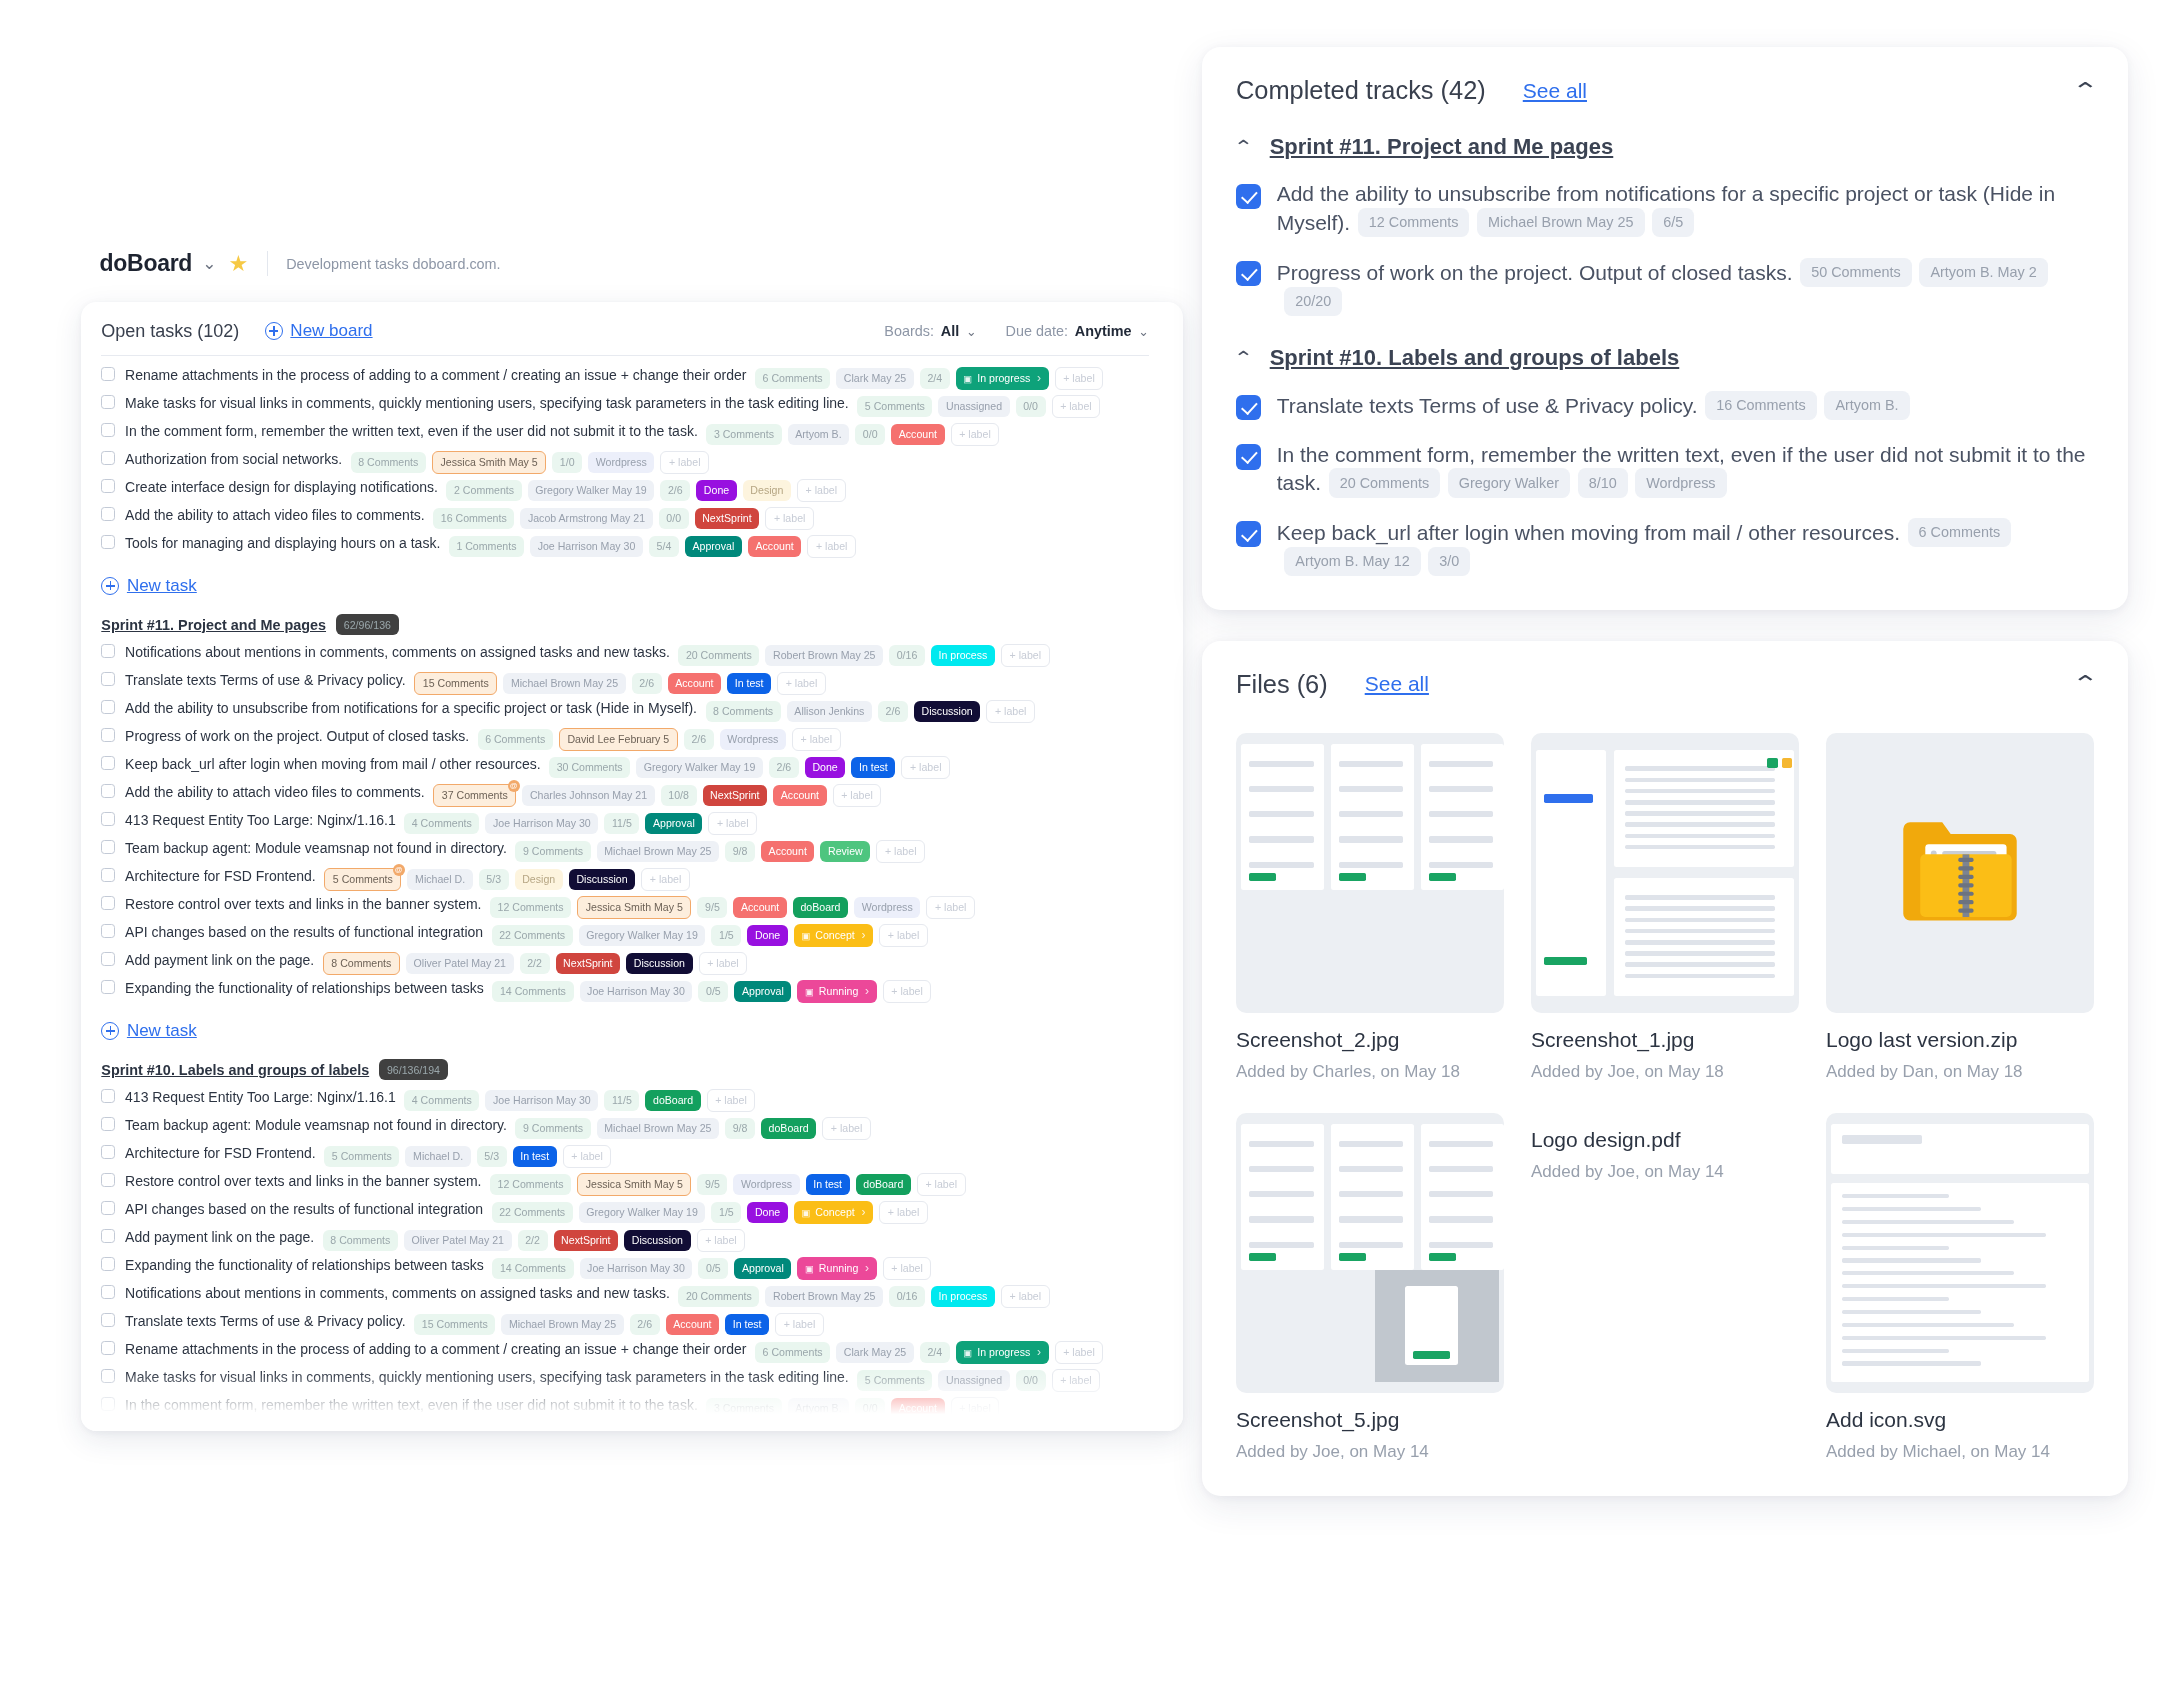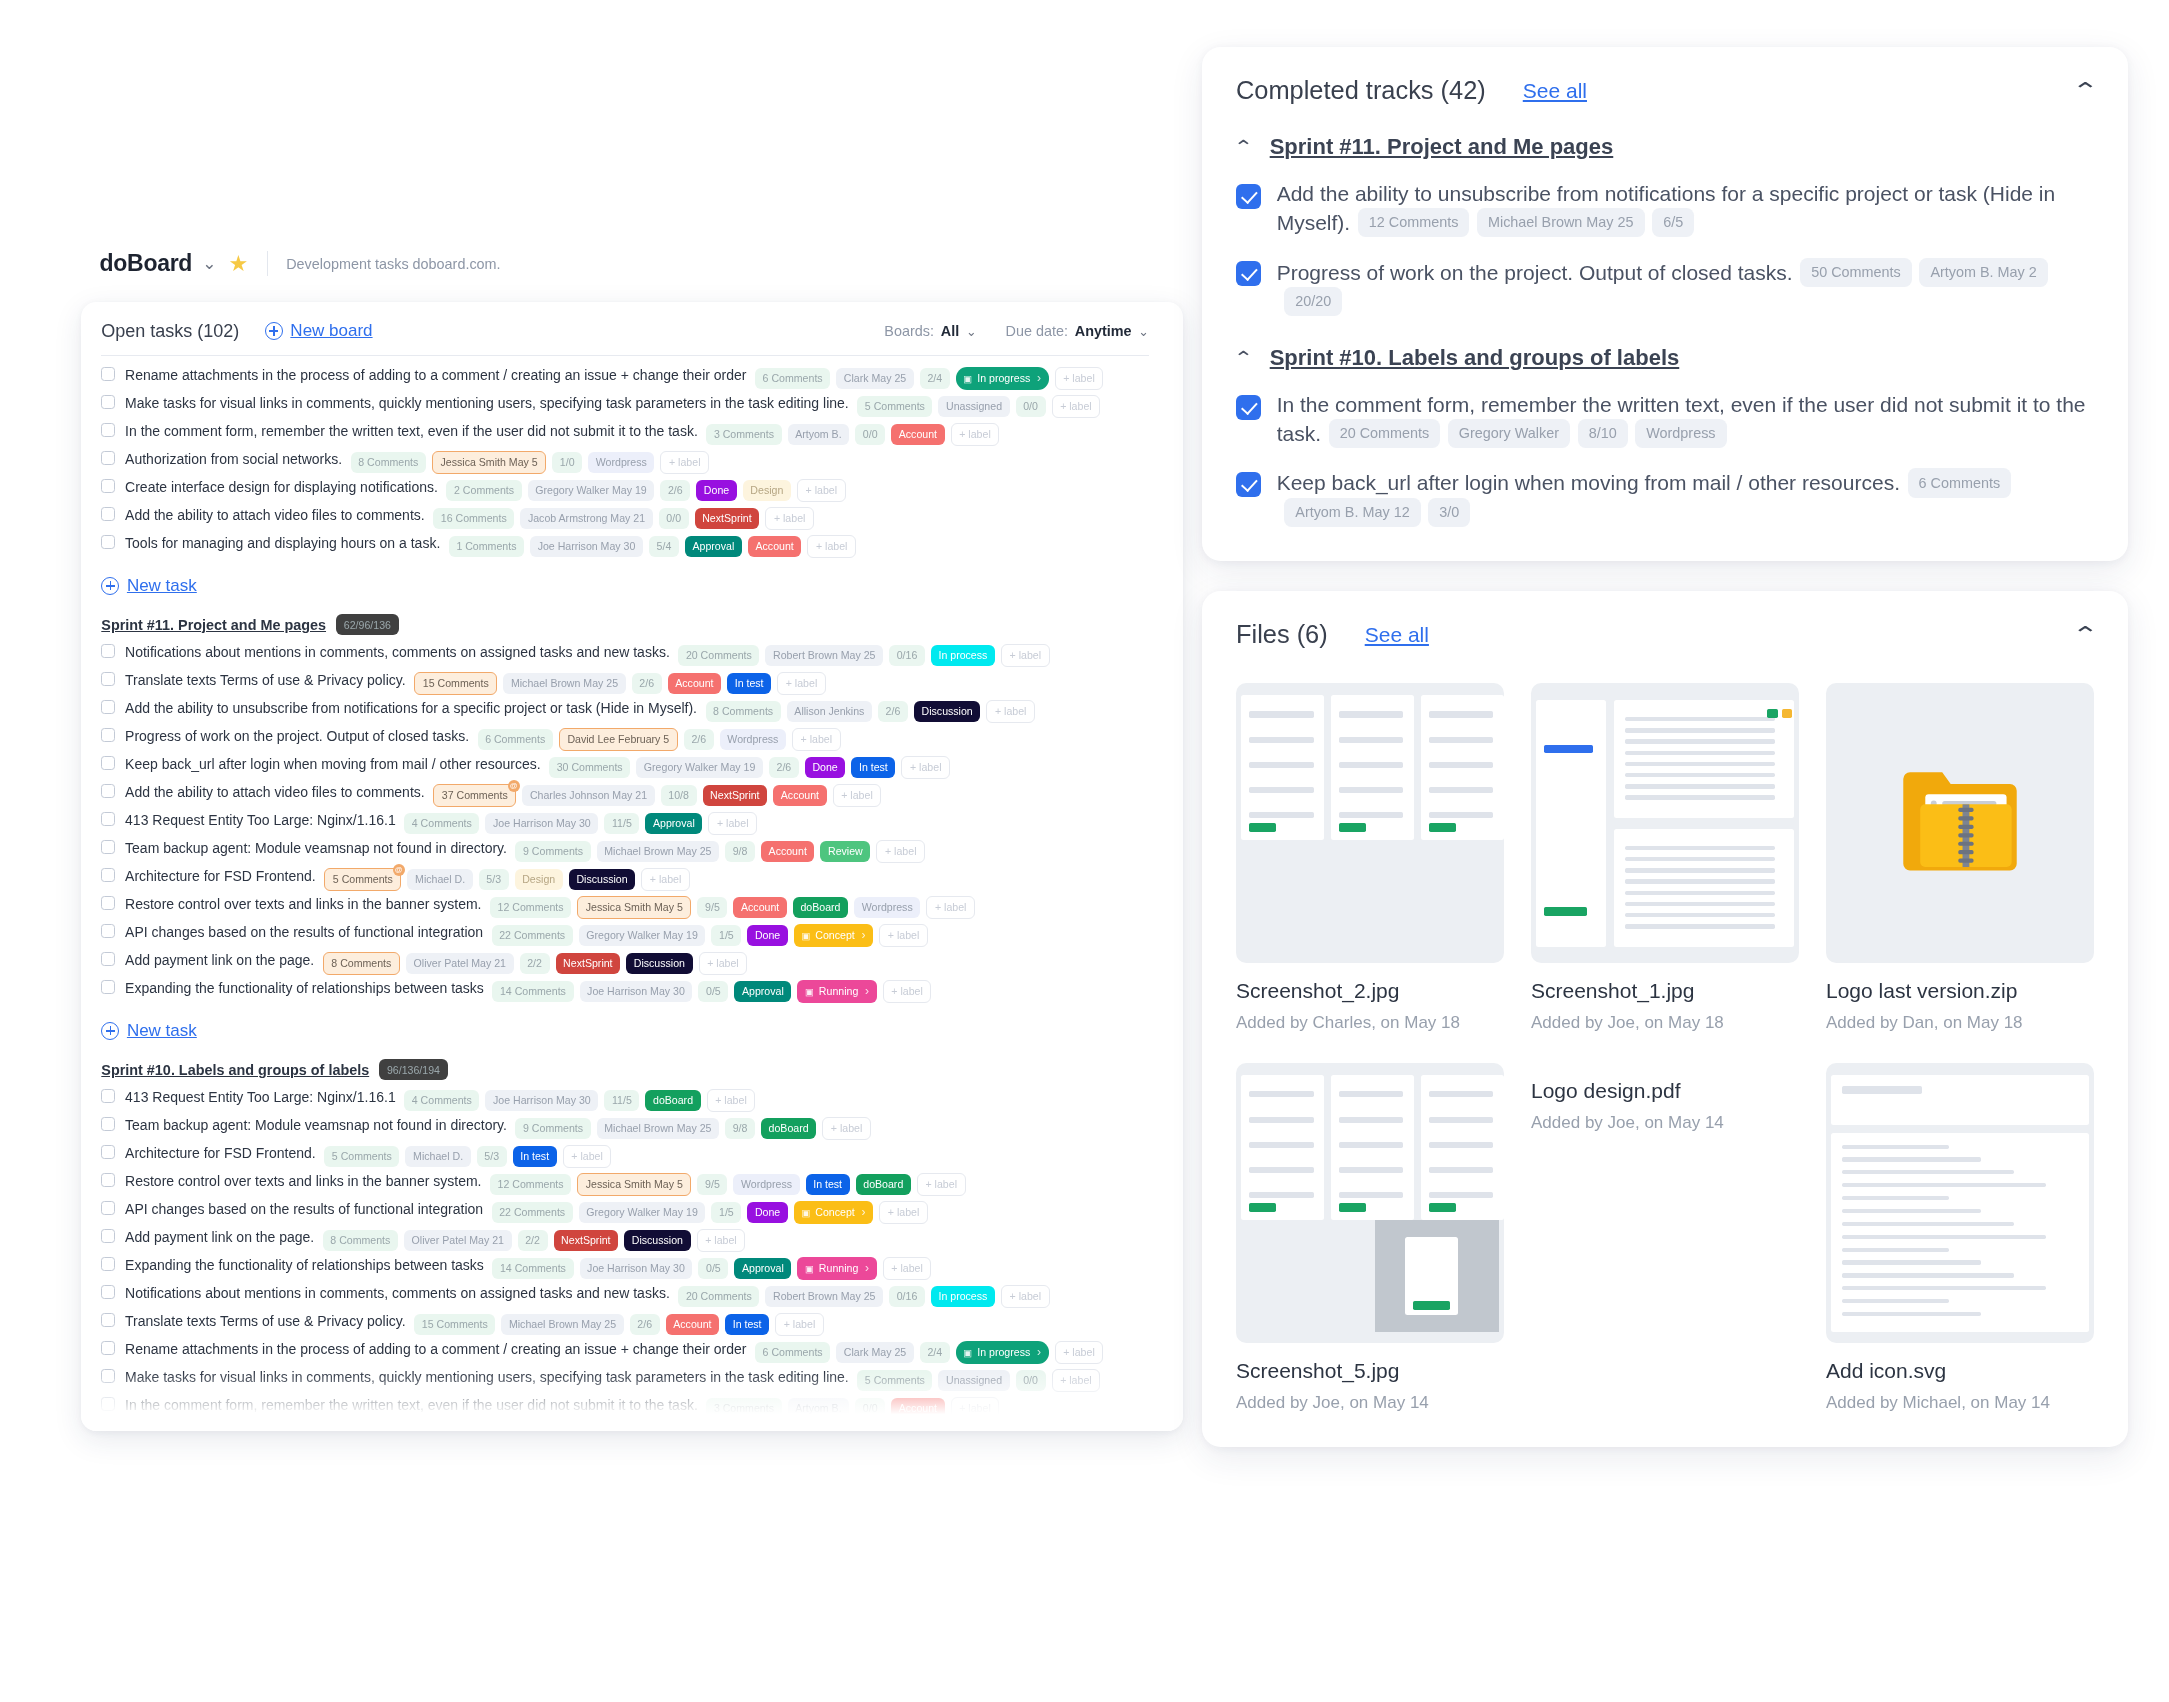--- a/index.html
+++ b/index.html
@@ -93,21 +93,21 @@
     font-size: 10.6px; line-height: 1;
     padding: 5.1px 7.6px; border-radius: 6px; white-space: nowrap;
   }
   .tag-cmt   { background: #e9f6ef; color: #9aa7ab; }
   .tag-cmt-hl{ background: #fdeedd; color: #6d6257; border: 1.2px solid #f2a96a; }
   .tag-user  { background: #eef1f6; color: #98a0ad; }
   .tag-user-hl{ background: #fdeedd; color: #6d6257; border: 1.2px solid #f2a96a; }
   .tag-ratio { background: #eaf6f0; color: #9aa7ab; }
   .tag-addlabel { background: #fff; color: #c7ccd6; border: 1.2px solid #e6e9ef; }
 
-  .tag-green   { background: #0ea27a; color: #fff; border-radius: 11px; }
+  .tag-green   { background: #0ea27a; color: #fff; }
   .tag-teal    { background: #00897b; color: #fff; }
   .tag-dbgreen { background: #13a05e; color: #fff; }
   .tag-red     { background: #d0453e; color: #fff; }
   .tag-salmon  { background: #f5716f; color: #fff; }
   .tag-purple  { background: #9810e0; color: #fff; }
   .tag-navy    { background: #110d35; color: #fff; }
   .tag-blue    { background: #0c63e8; color: #fff; }
   .tag-cyan    { background: #00e9ef; color: #fff; }
   .tag-amber   { background: #fbbe16; color: #fff; }
   .tag-pink    { background: #ec4899; color: #fff; }
@@ -683,20 +683,24 @@
           </div>
           <div class="citem">
             <span class="cbox-on"></span>
             <span class="ctext">Progress of work on the project. Output of closed tasks.<span class="pill">50 Comments</span><span class="pill">Artyom B.  May 2</span><span class="pill">20/20</span></span>
           </div>
         </div>
         <div class="sprint-block">
           <div class="sprint-hdr">
             <span class="sprint-caret">⌃</span>
             <span class="sprint-link">Sprint #10. Labels and groups of labels</span>
+          </div>
+          <div class="citem">
+            <span class="cbox-on"></span>
+            <span class="ctext">Translate texts Terms of use &amp; Privacy policy.<span class="pill">16 Comments</span><span class="pill">Artyom B.</span></span>
           </div>
           <div class="citem">
             <span class="cbox-on"></span>
             <span class="ctext">In the comment form, remember the written text, even if the user did not submit it to the task.<span class="pill">20 Comments</span><span class="pill">Gregory Walker</span><span class="pill">8/10</span><span class="pill">Wordpress</span></span>
           </div>
           <div class="citem">
             <span class="cbox-on"></span>
             <span class="ctext">Keep back_url after login when moving from mail / other resources.<span class="pill">6 Comments</span><span class="pill">Artyom B.  May 12</span><span class="pill">3/0</span></span>
           </div>
         </div>

